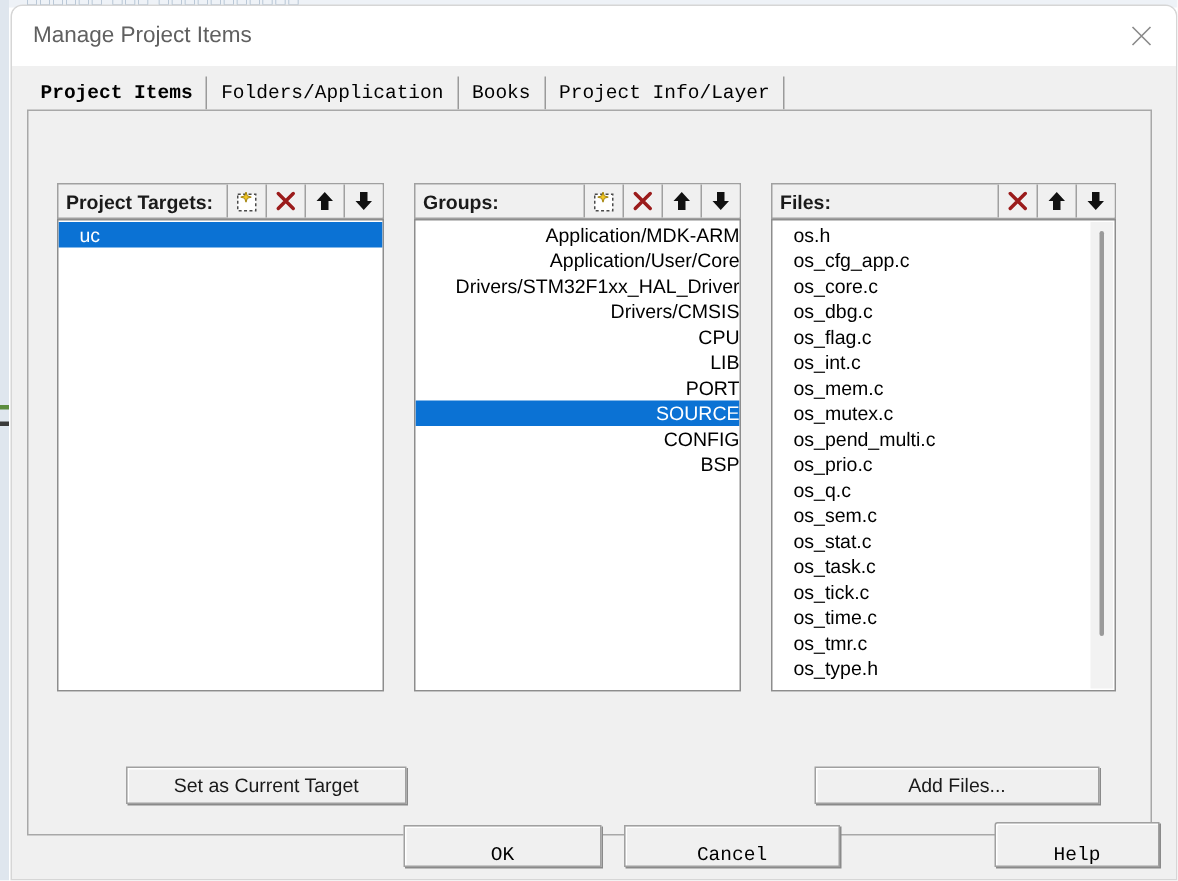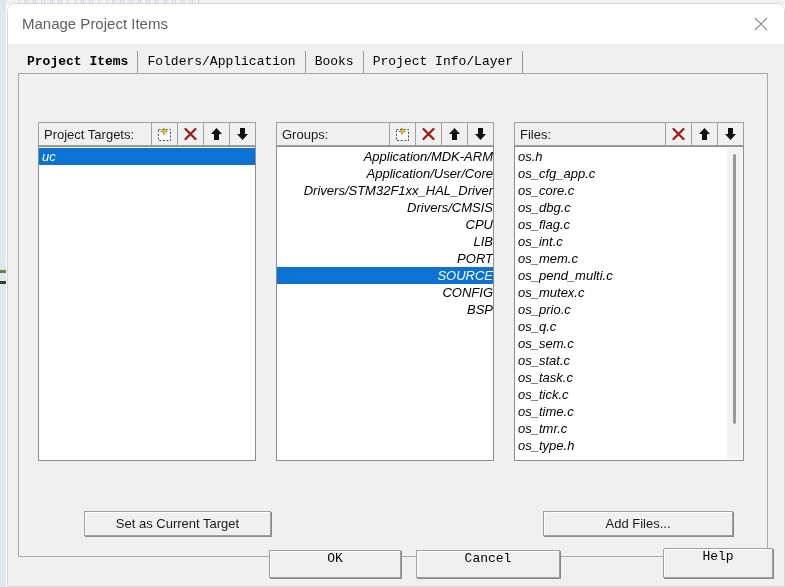--- a/index.html
+++ b/index.html
@@ -142,20 +142,21 @@
     box-sizing: border-box;
     display: flex;
     align-items: center;
   }
   .col-header .hdr-label {
     font-size: 13px;
     color: #1a1a1a;
     padding-left: 5px;
     white-space: nowrap;
     font-family: "Liberation Sans", sans-serif;
+    font-weight: bold;
   }
   .icon-group {
     position: absolute;
     right: 0; top: 0;
     height: 22px;
     display: flex;
   }
   .icon-btn {
     width: 25px;
     height: 22px;
@@ -178,25 +179,24 @@
     font-size: 13px;
     color: #000;
     font-family: "Liberation Sans", sans-serif;
   }
   .listbox .lb-inner {
     padding: 1px 0 0 0;
   }
   .lb-item {
     height: 17px;
     line-height: 17px;
-    padding-left: 3px;
+    padding-left: 14px;
     white-space: nowrap;
     overflow: hidden;
     cursor: default;
-    font-style: italic;
   }
   .lb-item.selected {
     background: #0b72d4;
     color: #ffffff;
   }
   #targets-list .lb-item.selected { background: #0b72d4; }
 
   
   .scrollbar {
     position: absolute;
@@ -237,21 +237,21 @@
 
   
   .bottom-btn {
     position: absolute;
     height: 28px;
     background: #f0f0f0;
     border: 1px solid #a0a0a0;
     box-shadow: inset 1px 1px 0 #ffffff, 1px 1px 0 #8a8a8a;
     box-sizing: border-box;
     display: flex;
-    align-items: flex-start;
+    align-items: flex-end;
     justify-content: center;
     font-family: "Liberation Mono", monospace;
     font-size: 13px;
     color: #000;
     cursor: default;
   }
   #btn-ok     { left: 261px; top: 506px; width: 132px; }
   #btn-cancel { left: 408px; top: 506px; width: 144px; }
   #btn-help   { left: 655px; top: 504px; width: 110px; height: 30px;
                 border-top-left-radius: 2px; }
@@ -399,22 +399,22 @@
       </div>
       <div class="listbox" id="files-list">
         <div class="lb-inner">
           <div class="lb-item"><span>os.h</span></div>
           <div class="lb-item"><span>os_cfg_app.c</span></div>
           <div class="lb-item"><span>os_core.c</span></div>
           <div class="lb-item"><span>os_dbg.c</span></div>
           <div class="lb-item"><span>os_flag.c</span></div>
           <div class="lb-item"><span>os_int.c</span></div>
           <div class="lb-item"><span>os_mem.c</span></div>
+          <div class="lb-item"><span>os_mutex.c</span></div>
           <div class="lb-item"><span>os_pend_multi.c</span></div>
-          <div class="lb-item"><span>os_mutex.c</span></div>
           <div class="lb-item"><span>os_prio.c</span></div>
           <div class="lb-item"><span>os_q.c</span></div>
           <div class="lb-item"><span>os_sem.c</span></div>
           <div class="lb-item"><span>os_stat.c</span></div>
           <div class="lb-item"><span>os_task.c</span></div>
           <div class="lb-item"><span>os_tick.c</span></div>
           <div class="lb-item"><span>os_time.c</span></div>
           <div class="lb-item"><span>os_tmr.c</span></div>
           <div class="lb-item"><span>os_type.h</span></div>
         </div>

